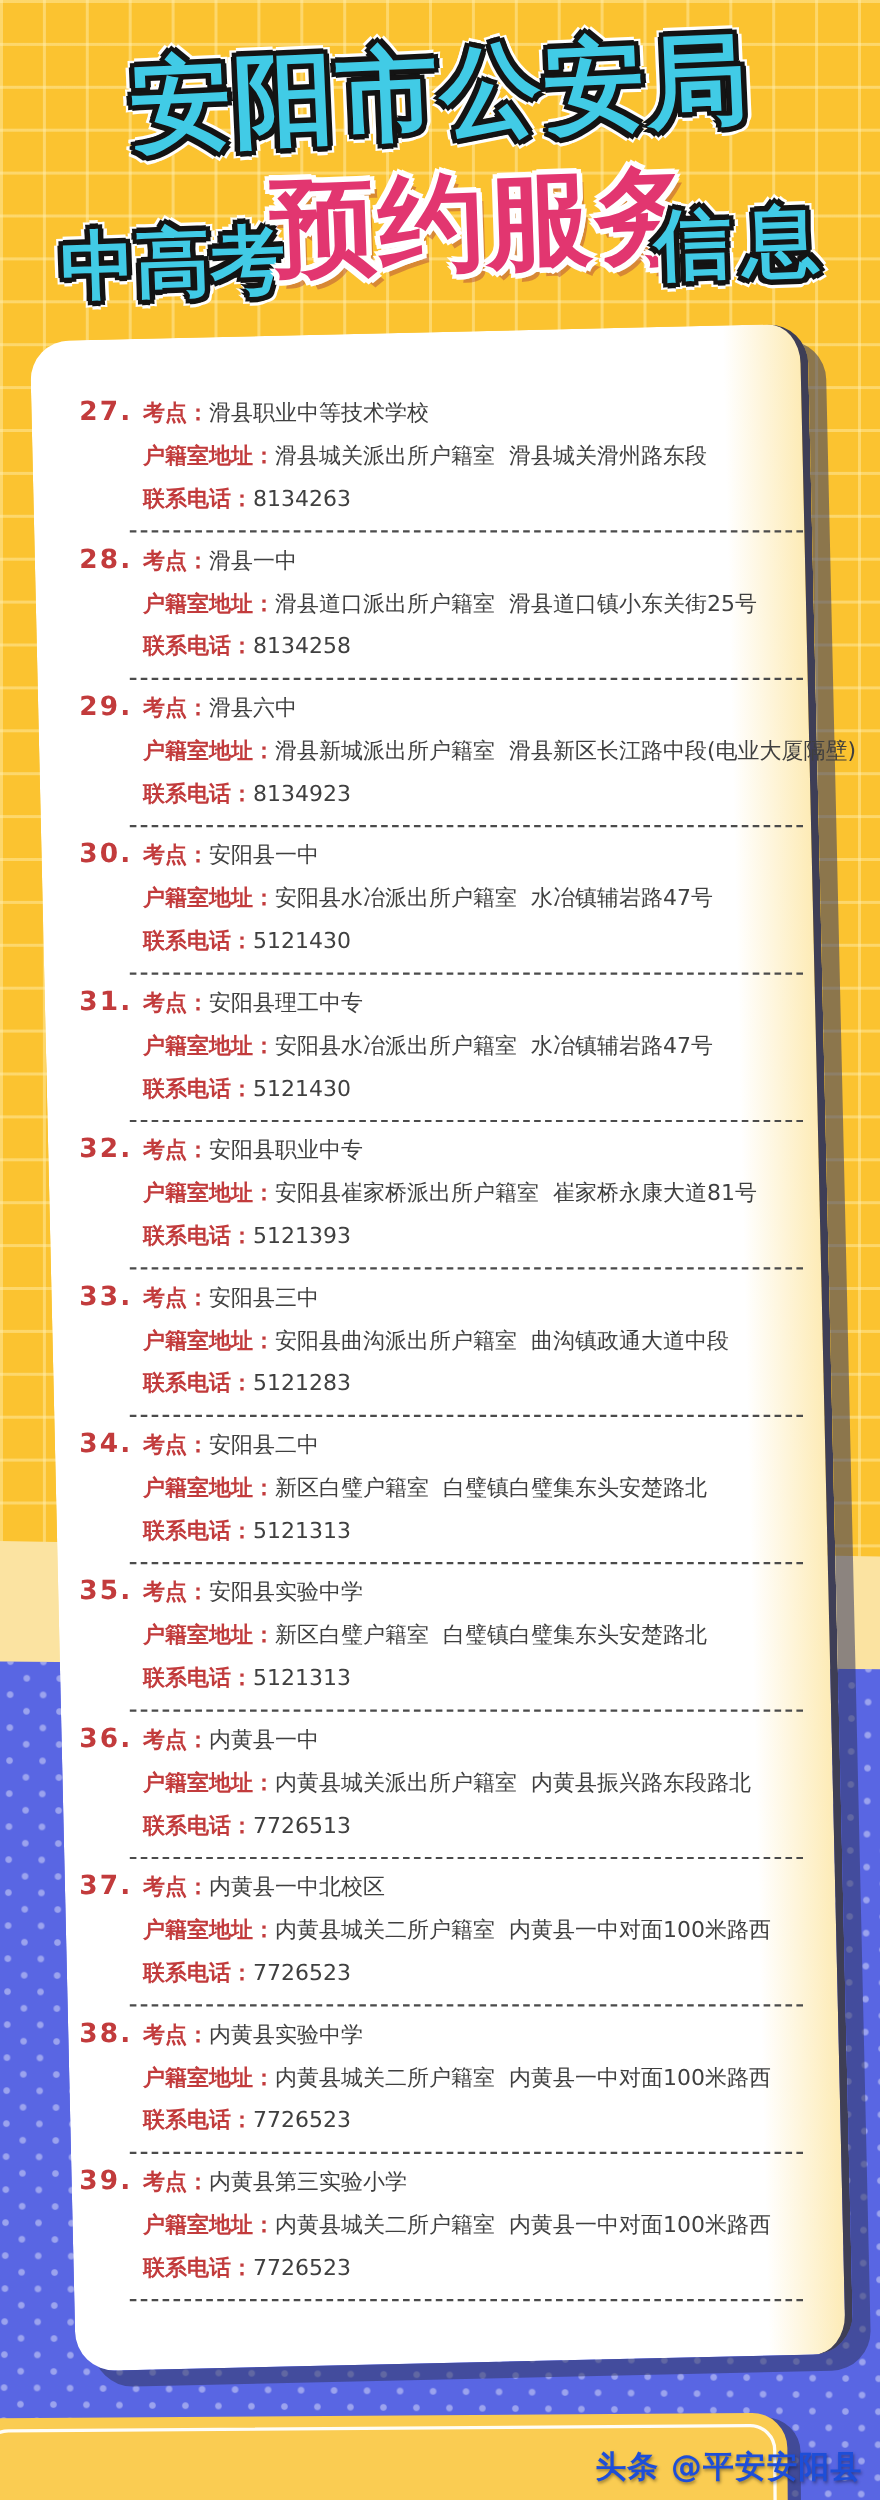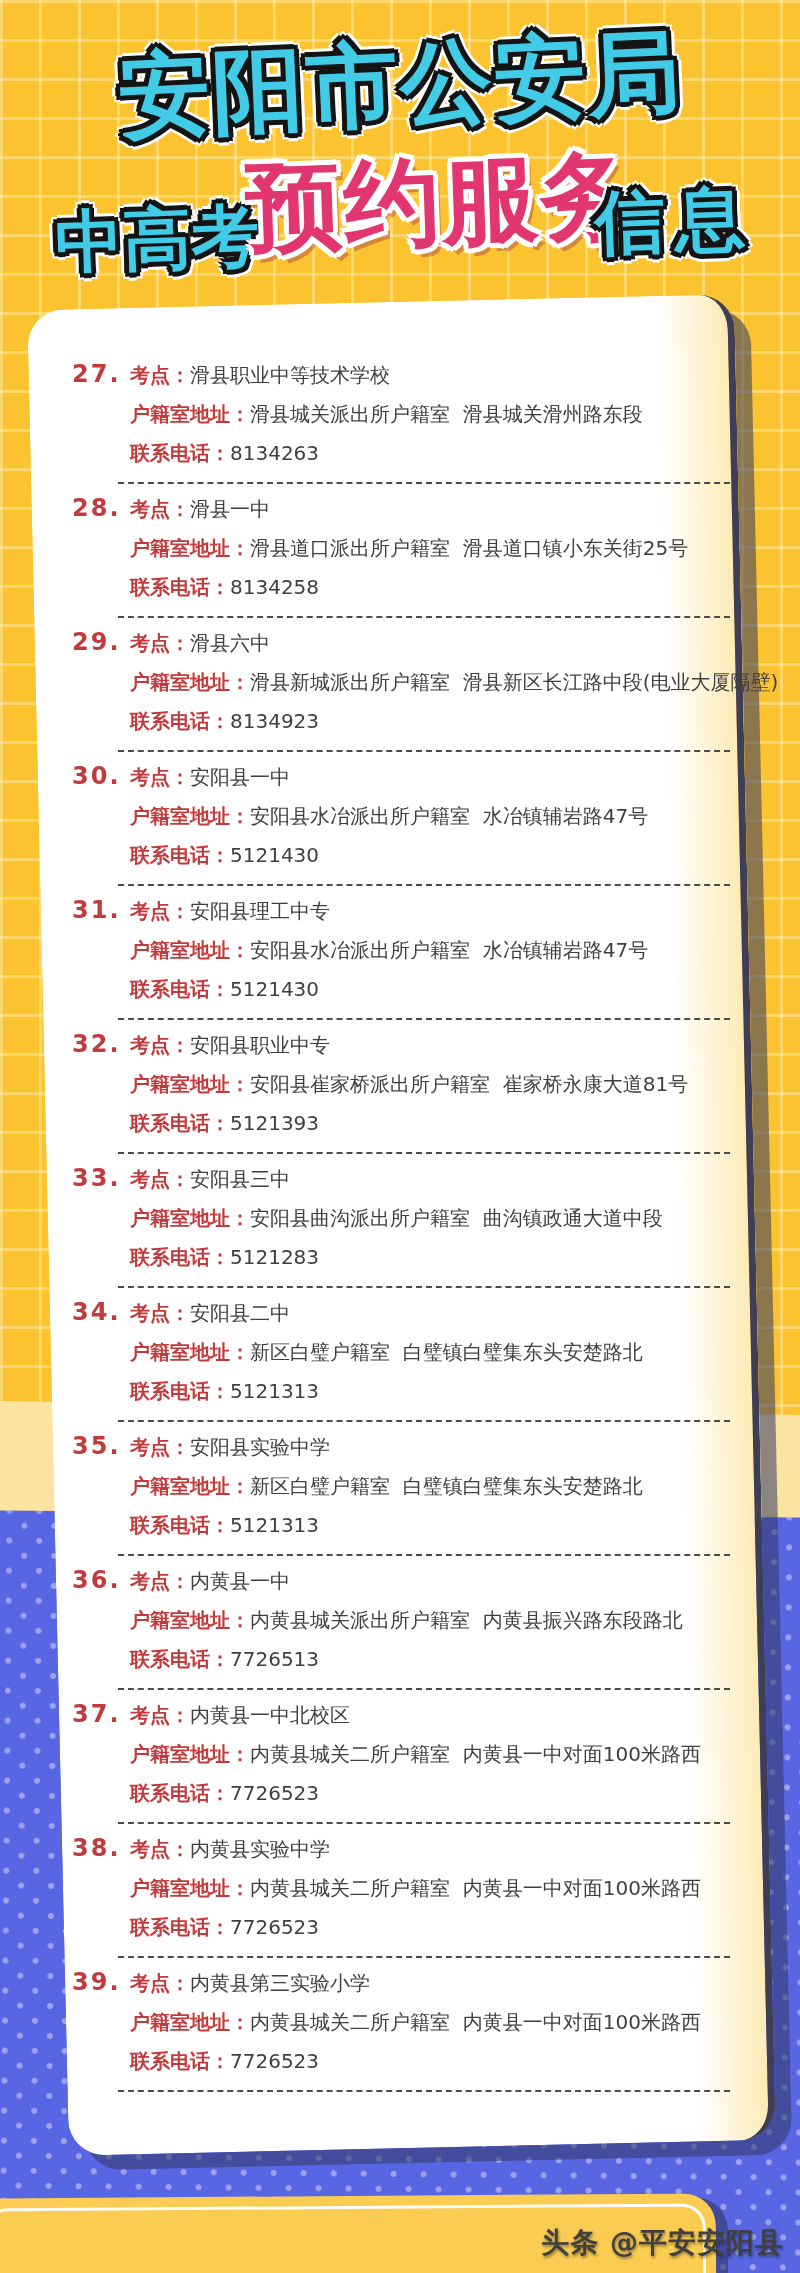--- a/index.html
+++ b/index.html
@@ -59,21 +59,21 @@
   .row.indent{margin-left:58px;}
   .sep{border-bottom:2px dashed #4B4B4B;margin:9px 2px 0 46px;height:0;}
 
   
   .banner{position:absolute;left:-26px;top:2196px;width:742px;height:120px;
     background:#FACC52;border-radius:0 32px 32px 0;
     box-shadow:12px 4px 0 rgba(50,55,100,.6);transform:rotate(-.4deg);}
   .banner-outline{position:absolute;left:10px;top:10px;right:10px;bottom:-10px;
     border:3px solid rgba(255,255,255,.95);border-radius:24px;}
   .watermark{position:absolute;right:16px;top:2224px;font-size:28px;font-weight:bold;
-    color:#404040;letter-spacing:1px;text-shadow:1px 2px 3px rgba(0,0,0,.4);white-space:nowrap;text-align:center;}
+    color:#1d4ed8;letter-spacing:1px;text-shadow:1px 2px 3px rgba(0,0,0,.4);white-space:nowrap;text-align:center;}
 </style>
 </head>
 <body>
 
 <div id="poster">
   <div class="bg-grid"></div>
   <div class="band-cream"></div>
   <div class="bg-blue"></div>
 
   <div class="title2">

